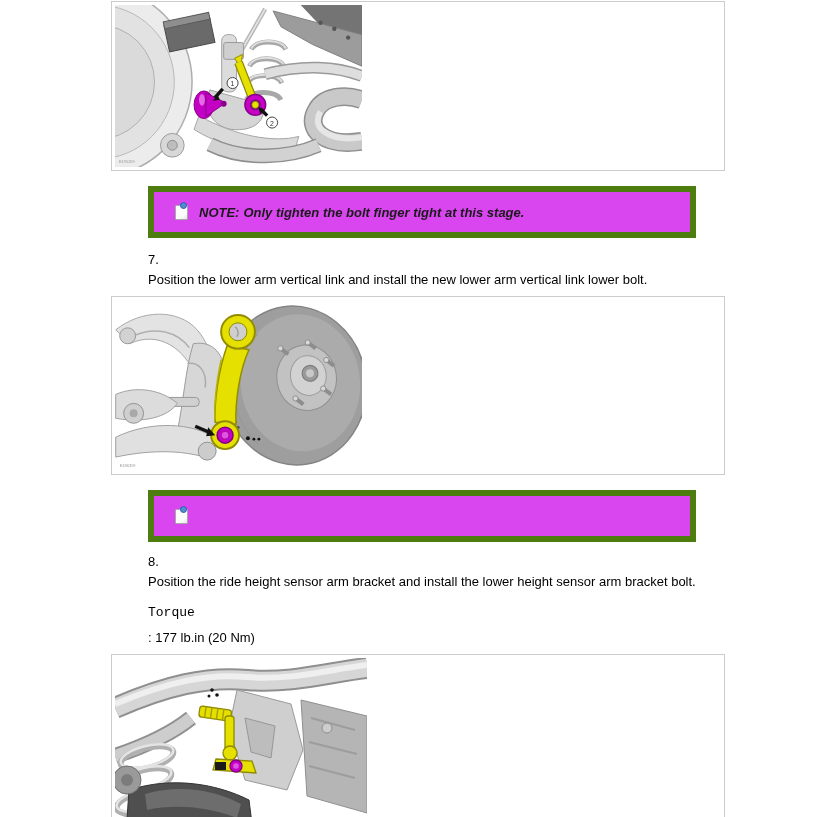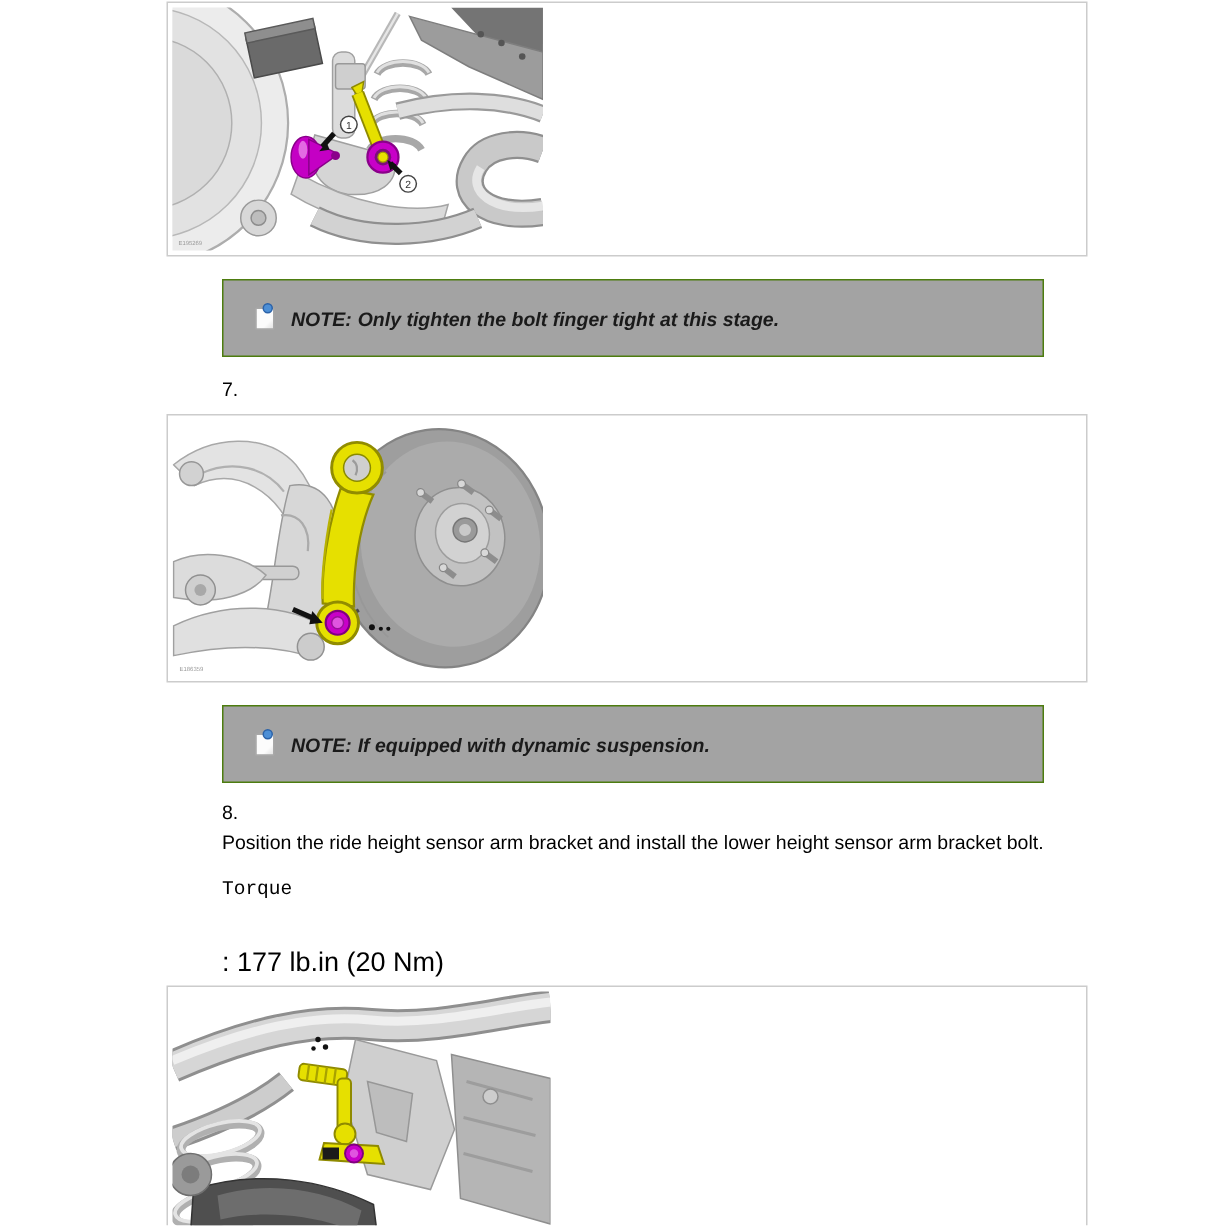--- a/index.html
+++ b/index.html
@@ -12,42 +12,42 @@
   .content { position:absolute; left:111px; top:0; width:614px; }
 
   .figure-box {
     width:614px; border:1px solid #cccccc; background:#fff;
     padding:3px 0 3px 3px; overflow:hidden;
   }
   .figure-box svg { display:block; }
 
   .note-box {
     margin-left:37px; width:548px; height:52px;
-    border:1px solid #4d7c0f; background:#a3a3a3;
+    border:6px solid #4d7c0f; background:#d946ef;
     display:flex; align-items:center; padding-left:21px;
   }
   .note-icon {
     position:relative; width:13px; height:15px; flex:0 0 13px;
     background:linear-gradient(135deg,#fcfcfc 70%,#e2e2e2 100%);
     border:1px solid #a8a8a8; border-radius:1px; margin-right:11px;
   }
   .note-icon::after {
     content:""; position:absolute; top:-4px; left:4px; width:5px; height:5px;
     border-radius:50%; background:#4d8fd6; border:1px solid #2b62a8;
   }
   .note-text { font-style:italic; font-size:13px; color:#1a1a1a; }
   .note-text .note-prefix { font-weight:bold; margin-right:4px; }
   .note-text .note-body { font-weight:600; }
 
   .step { margin-left:37px; font-size:13px; line-height:20px; color:#000; }
   .step-number { display:block; }
   .step-text { display:block; }
 
   .torque-label { margin-left:37px; margin-top:11px; font-size:13px; line-height:20px;font-family:Liberation Mono, monospace; }
-  .torque-value { margin-left:37px; margin-top:28px; font-size:18px; line-height:20px; }
+  .torque-value { margin-left:37px; margin-top:5px; font-size:13px; line-height:20px; }
 
   .mt15 { margin-top:15px; }
   .mt12 { margin-top:12px; }
   .mt10 { margin-top:10px; }
   .mt6  { margin-top:6px; }
   .mt1  { margin-top:1px; }
 
   .fig-code { font-size:4px; fill:#999; font-family:"Liberation Sans",sans-serif; }
   .callout-num { font-size:7px; fill:#333; font-family:"Liberation Sans",sans-serif; }
 </style>
@@ -147,20 +147,21 @@
 
     <div class="note-box mt15">
       <span class="note-icon"></span>
       <span class="note-text">
         <span class="note-prefix">NOTE:</span><span class="note-body">Only tighten the bolt finger tight at this stage.</span>
       </span>
     </div>
 
     <div class="step mt12">
       <span class="step-number">7.</span>
+      <span class="step-text">Position the lower arm vertical link and install the new lower arm vertical link lower bolt.</span>
     </div>
 
     <div class="figure-box mt6">
       <svg width="247" height="171" viewBox="0 0 247 172">
         <rect x="0" y="0" width="247" height="172" fill="#ffffff"></rect>
 
         <path d="M 0,30 C 25,10 62,8 82,30 C 92,42 97,56 100,70 L 80,76 C 70,50 44,30 14,44 Z" fill="#e3e3e3" stroke="#a8a8a8"></path>
         <path d="M 18,36 C 40,26 62,32 74,48" fill="none" stroke="#b0b0b0" stroke-width="1.5"></path>
         <circle cx="12" cy="36" r="8" fill="#d2d2d2" stroke="#979797"></circle>
 
@@ -222,23 +223,20 @@
 
         <circle cx="133" cy="139" r="2" fill="#111"></circle>
         <circle cx="139" cy="140" r="1.4" fill="#111"></circle>
         <circle cx="144" cy="140" r="1.4" fill="#111"></circle>
         <text class="fig-code" x="4" y="168">E186359</text>
       </svg>
     </div>
 
     <div class="note-box mt15">
       <span class="note-icon"></span>
-      <span class="note-text">
-        <span class="note-prefix">NOTE:</span><span class="note-body">If equipped with dynamic suspension.</span>
-      </span>
     </div>
 
     <div class="step mt10">
       <span class="step-number">8.</span>
       <span class="step-text">Position the ride height sensor arm bracket and install the lower height sensor arm bracket bolt.</span>
     </div>
 
     <div class="torque-label">Torque</div>
     <div class="torque-value">: 177 lb.in (20 Nm)</div>
 

